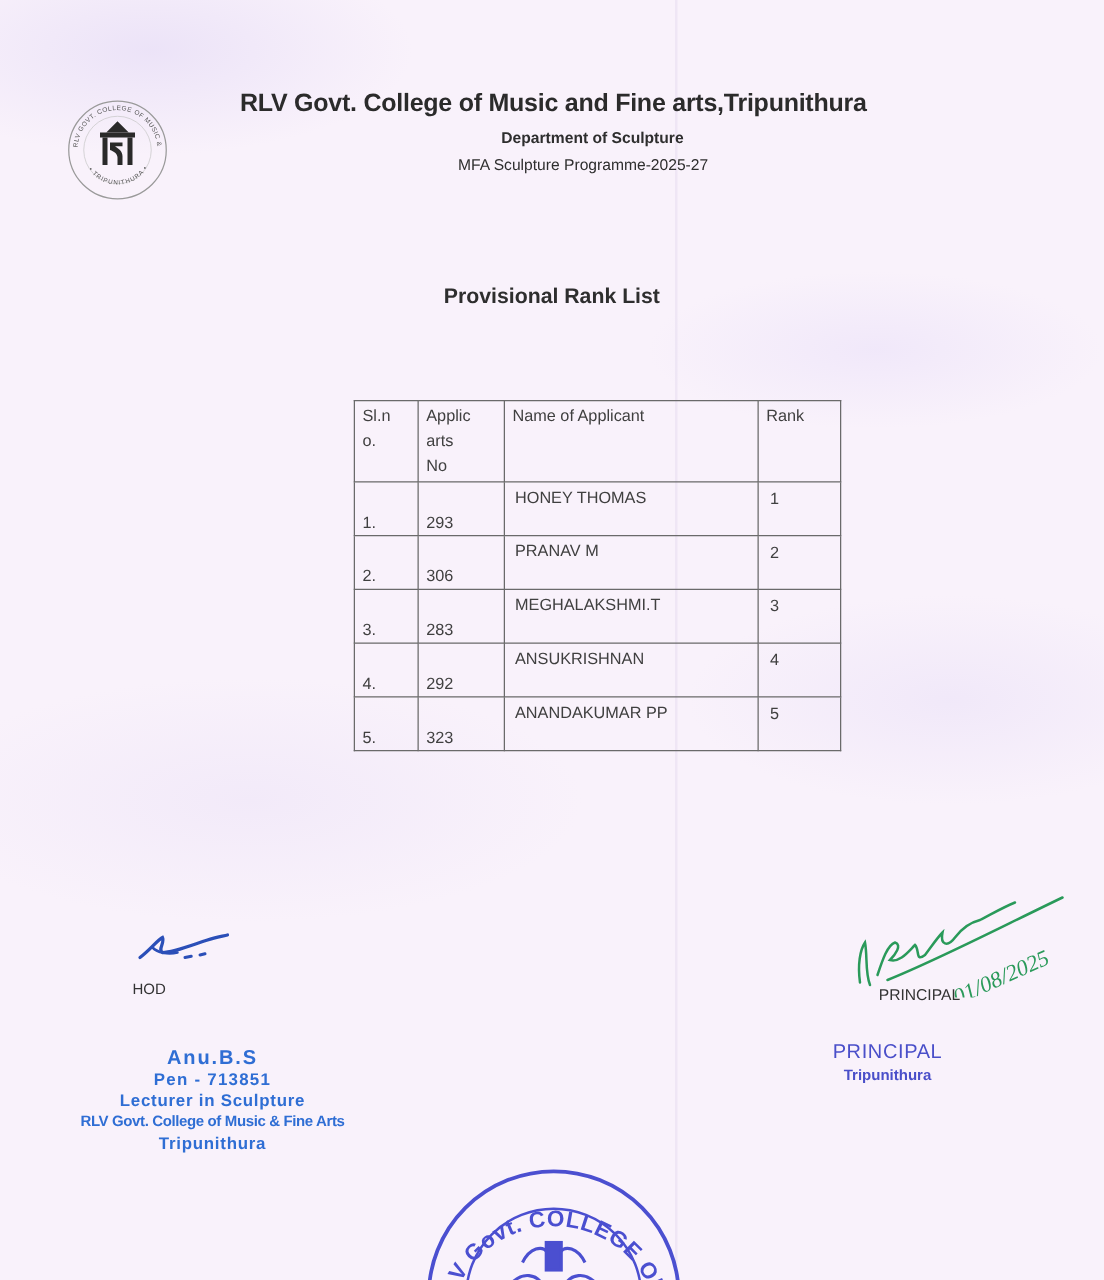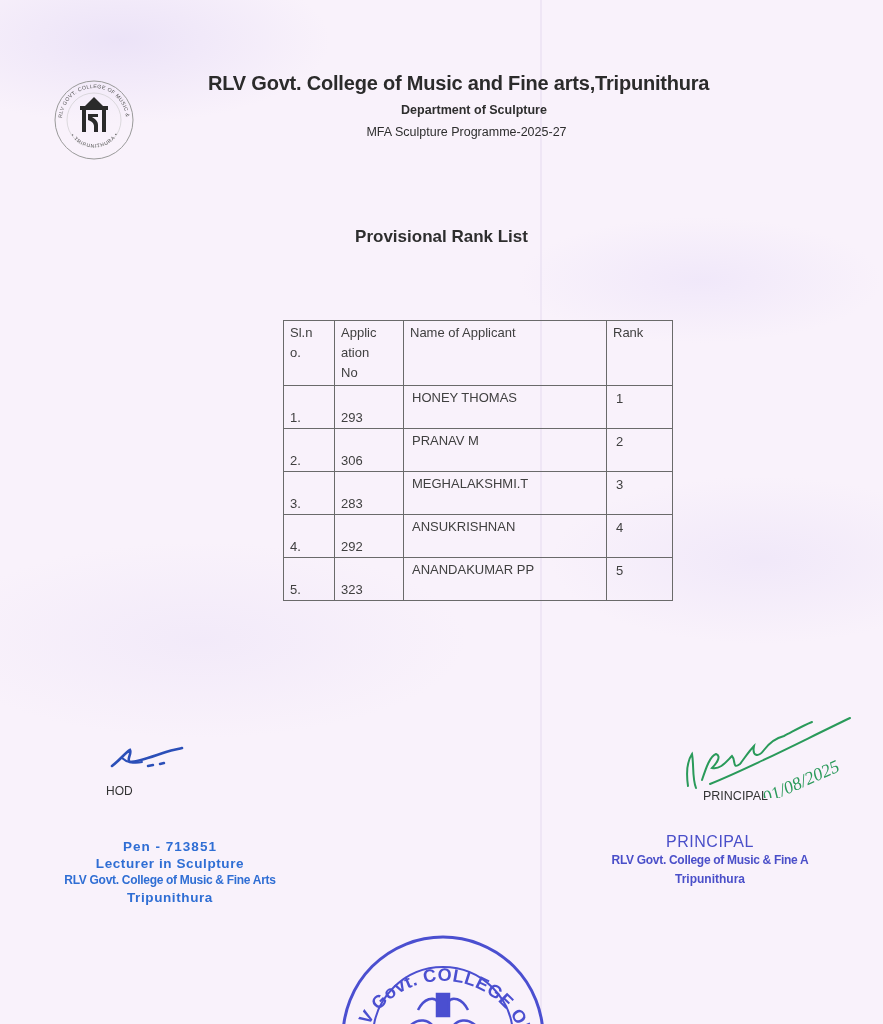--- a/index.html
+++ b/index.html
@@ -16,21 +16,20 @@
     }
     .abs { position: absolute; }
     .fold { position: absolute; left: 540px; top: 0; width: 2px; height: 1024px; background: rgba(220,210,235,0.35); }
 
     
     .logo { left: 52px; top: 78px; width: 84px; height: 84px; }
     .title {
       left: 192px; top: 72px; width: 560px;
       font-size: 20px; font-weight: bold; color: #2b2b2b; letter-spacing: -0.2px;
       white-space: nowrap;
-      margin-left: 16px;
     }
     .dept { left: 0; width: 872px; top: 103px; text-align: center; font-size: 12.5px; font-weight: bold; color: #2e2e2e; padding-left: 76px; box-sizing: border-box; }
     .prog { left: 0; width: 883px; top: 125px; text-align: center; font-size: 12.5px; font-weight: normal; color: #2e2e2e; padding-left: 50px; box-sizing: border-box; }
     .heading { left: 0; width: 883px; top: 227px; text-align: center; font-size: 17px; font-weight: bold; color: #2e2e2e; }
 
     
     table.rank {
       position: absolute; left: 283px; top: 320px;
       border-collapse: collapse; font-size: 13px; color: #404040;
     }
@@ -90,21 +89,21 @@
 <div class="abs title">RLV Govt. College of Music and Fine arts,Tripunithura</div>
 <div class="abs dept">Department of Sculpture</div>
 <div class="abs prog">MFA Sculpture  Programme-2025-27</div>
 
 <div class="abs heading">Provisional Rank List</div>
 
 <table class="rank">
   <tbody>
       <tr>
     <th class="h-cell c-sl"><span>Sl.n</span><br><span>o.</span></th>
-    <th class="h-cell c-app"><span>Applic</span><br><span>ation</span><br><span>No</span></th>
+    <th class="h-cell c-app"><span>Applic</span><br><span>arts</span><br><span>No</span></th>
     <th class="h-cell c-name">Name of Applicant</th>
     <th class="h-cell c-rank">Rank</th>
   </tr>
   <tr class="row">
     <td>
           <span class="cell-bottom">1.</span>
         </td>
     <td>
           <span class="cell-bottom">293</span>
         </td>
@@ -175,39 +174,39 @@
   </table>
 
 <svg class="abs hod-sig" width="80" height="34" viewBox="0 0 80 34">
   <path d="M4,22 C12,16 18,8 22,6 C24,10 18,16 22,18 C30,18 40,14 58,8 C64,6 70,5 74,4" fill="none" stroke="#2b4fb8" stroke-width="2.6" stroke-linecap="round"></path>
   <path d="M14,14 C18,18 26,20 34,18" fill="none" stroke="#2b4fb8" stroke-width="2" stroke-linecap="round"></path>
   <path d="M40,22 l5,-1 M52,20 l4,-1" stroke="#2b4fb8" stroke-width="2.4" stroke-linecap="round"></path>
 </svg>
 <div class="abs hod-label">HOD</div>
 
 <div class="abs hod-stamp">
+  <div class="n1">Anu.B.S</div>
   <div class="n2">Pen - 713851</div>
   <div class="n3">Lecturer in Sculpture</div>
   <div class="n4">RLV Govt. College of Music &amp; Fine Arts</div>
   <div class="n5">Tripunithura</div>
 </div>
 
 <svg class="abs prin-sig" width="200" height="100" viewBox="0 0 200 100">
   <g fill="none" stroke="#2a9a5a" stroke-width="2" stroke-linecap="round">
     <path d="M8,88 C6,74 8,62 12,56 C14,66 12,80 16,90"></path>
     <path d="M22,82 C26,70 30,58 36,56 C42,58 36,66 32,70 C40,72 46,64 52,58 C56,62 52,72 60,66 C66,58 70,52 74,48 C72,58 78,60 84,52 C90,44 96,40 104,38 C112,34 122,28 132,24"></path>
     <path d="M30,86 C70,70 120,44 170,20"></path>
   </g>
   <text x="70" y="88" font-size="18" fill="#2a9a5a" font-family="Liberation Serif, serif" font-style="italic" transform="rotate(-24 120 60)">01/08/2025</text>
 </svg>
 <div class="abs prin-label">PRINCIPAL</div>
 
 <div class="abs prin-stamp">
   <div class="p1">PRINCIPAL</div>
-  <div class="p2">RLV Govt. College of Music &amp; Fine A</div>
   <div class="p3">Tripunithura</div>
 </div>
 
 <svg class="abs seal" viewBox="0 0 210 210">
   <circle cx="105" cy="105" r="100" fill="none" stroke="#4b4fd0" stroke-width="3"></circle>
   <circle cx="105" cy="105" r="70" fill="none" stroke="#4b4fd0" stroke-width="2"></circle>
   <path id="sealRing" d="M22,120 A84,84 0 0,1 188,120" fill="none"></path>
   <text font-size="18" fill="#4b4fd0" font-weight="bold" font-family="Liberation Sans, sans-serif" letter-spacing="0.5"><textPath href="#sealRing" startOffset="4">RLV Govt. COLLEGE OF MUSIC &amp; FINE ARTS</textPath></text>
   <g fill="none" stroke="#4b4fd0" stroke-width="2.5">
     <path d="M80,78 C86,66 96,64 100,70 M130,78 C124,66 114,64 110,70"></path>

